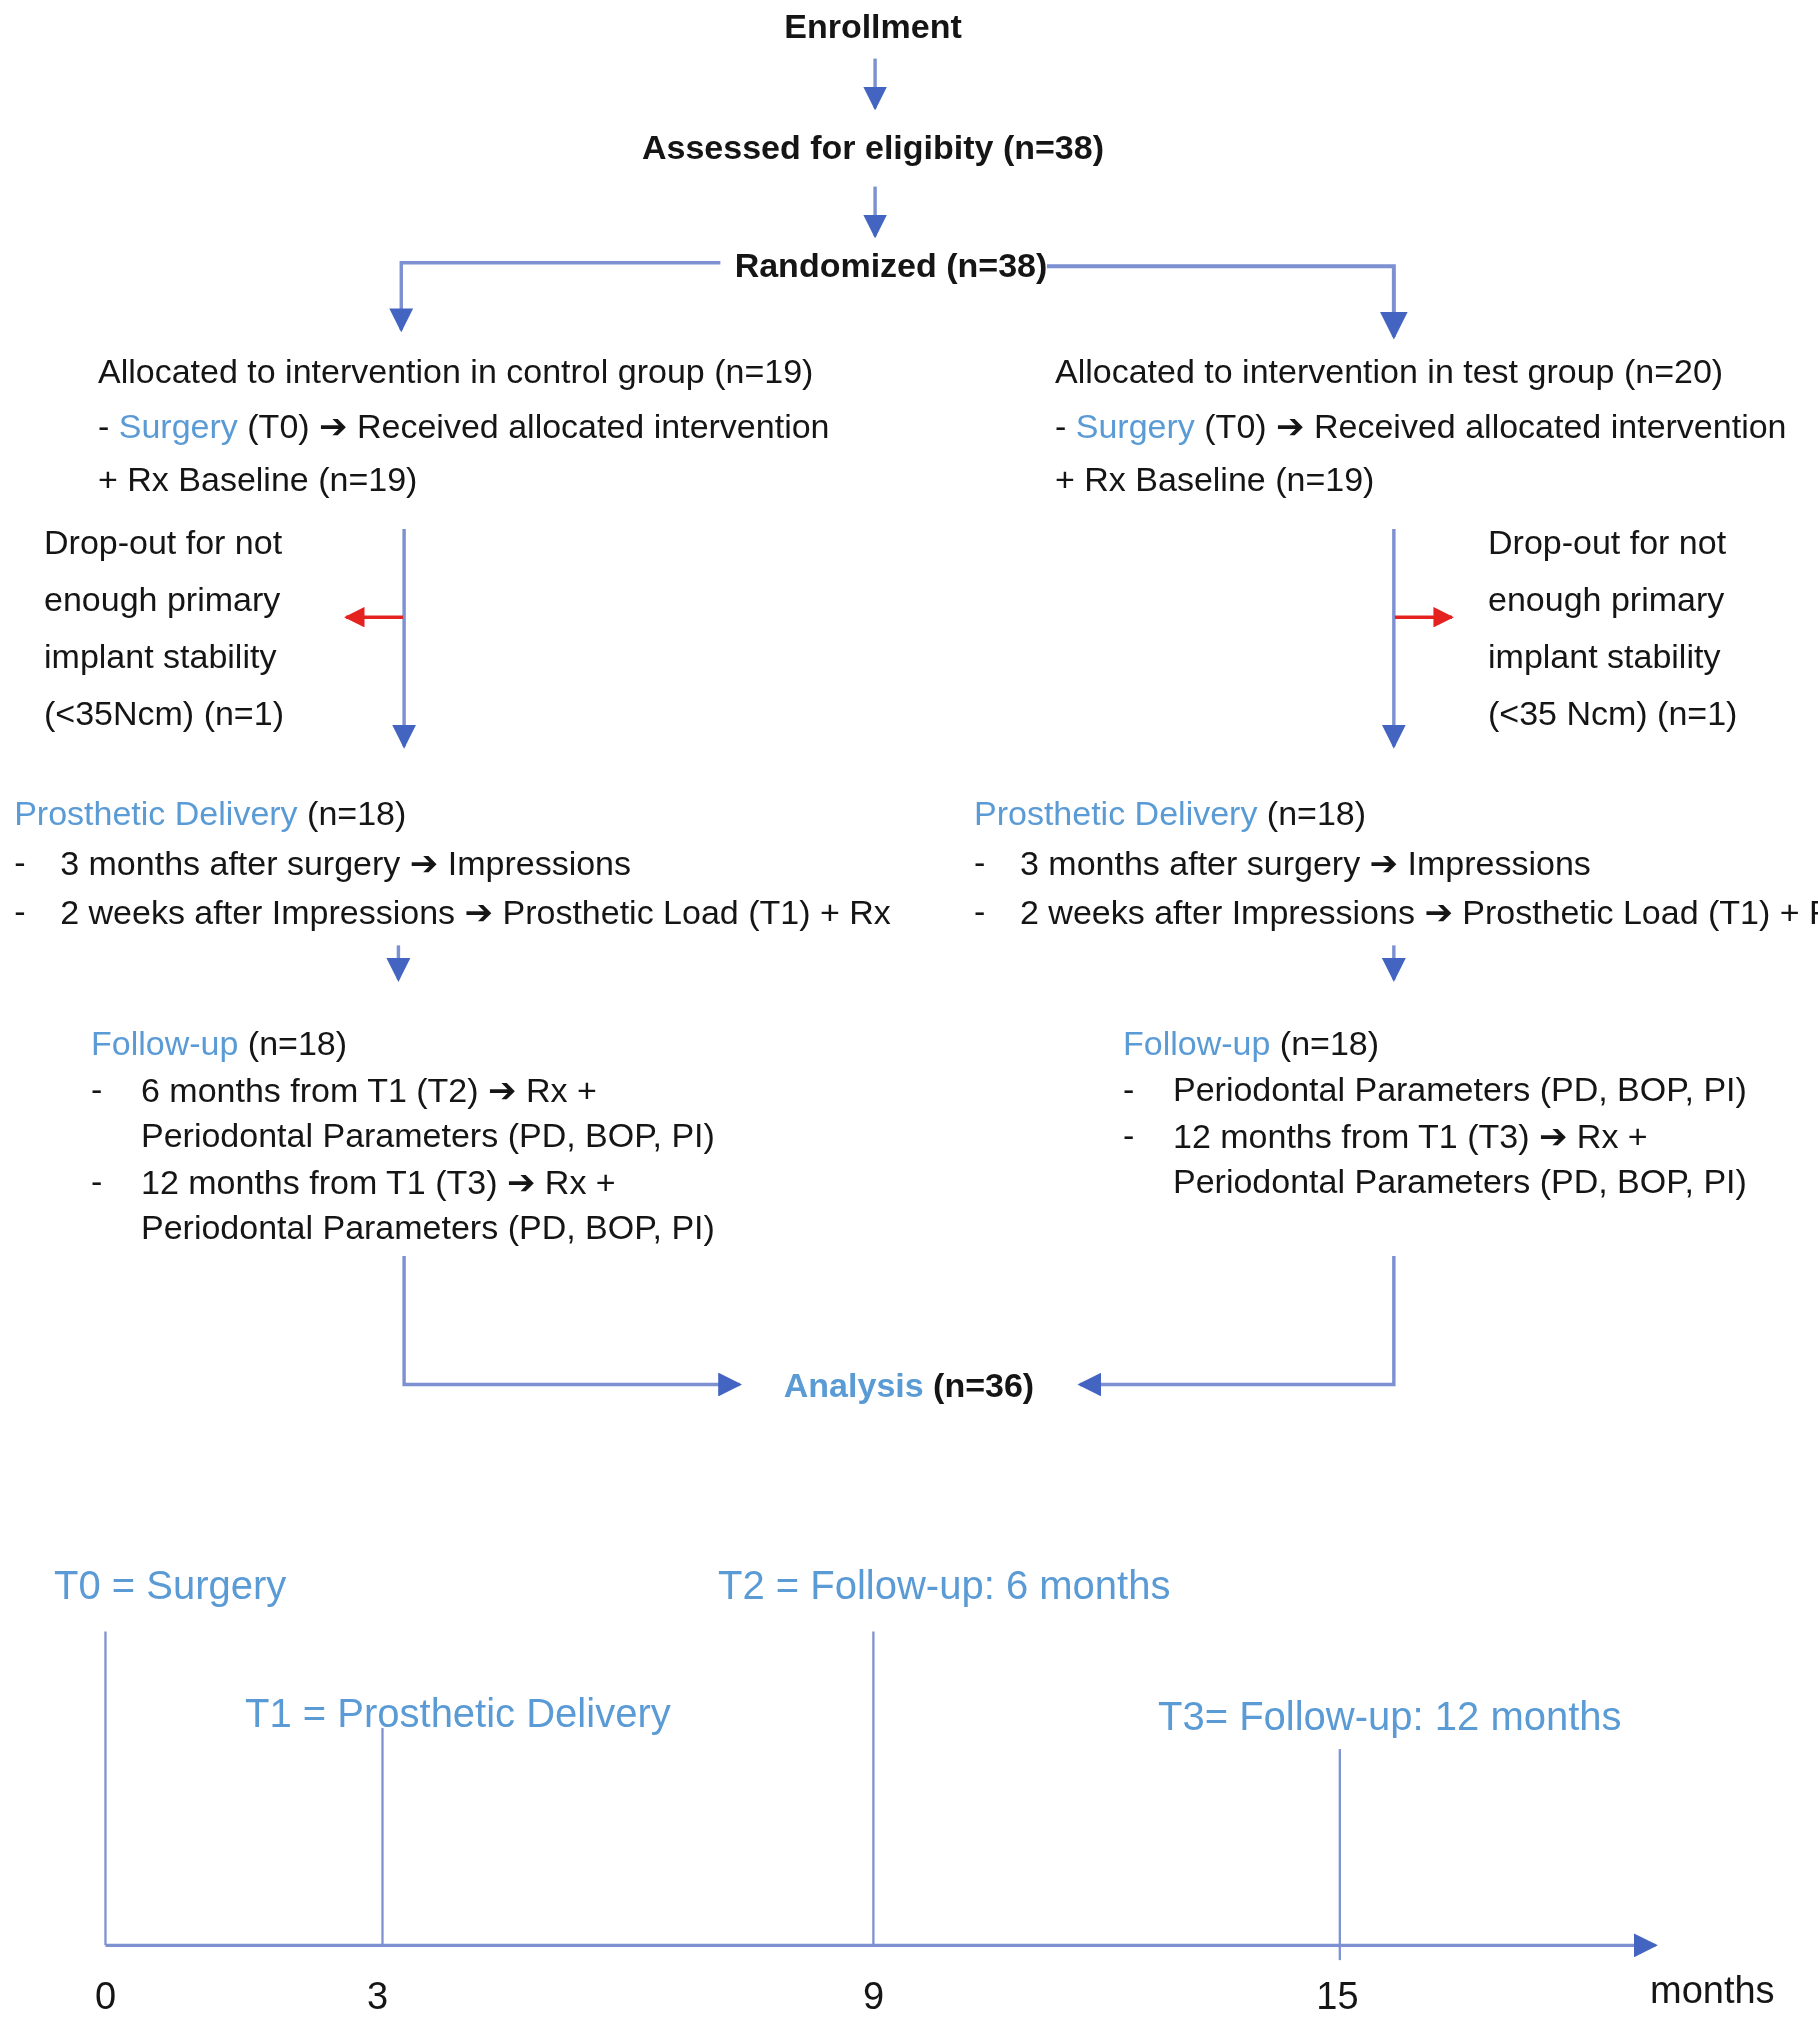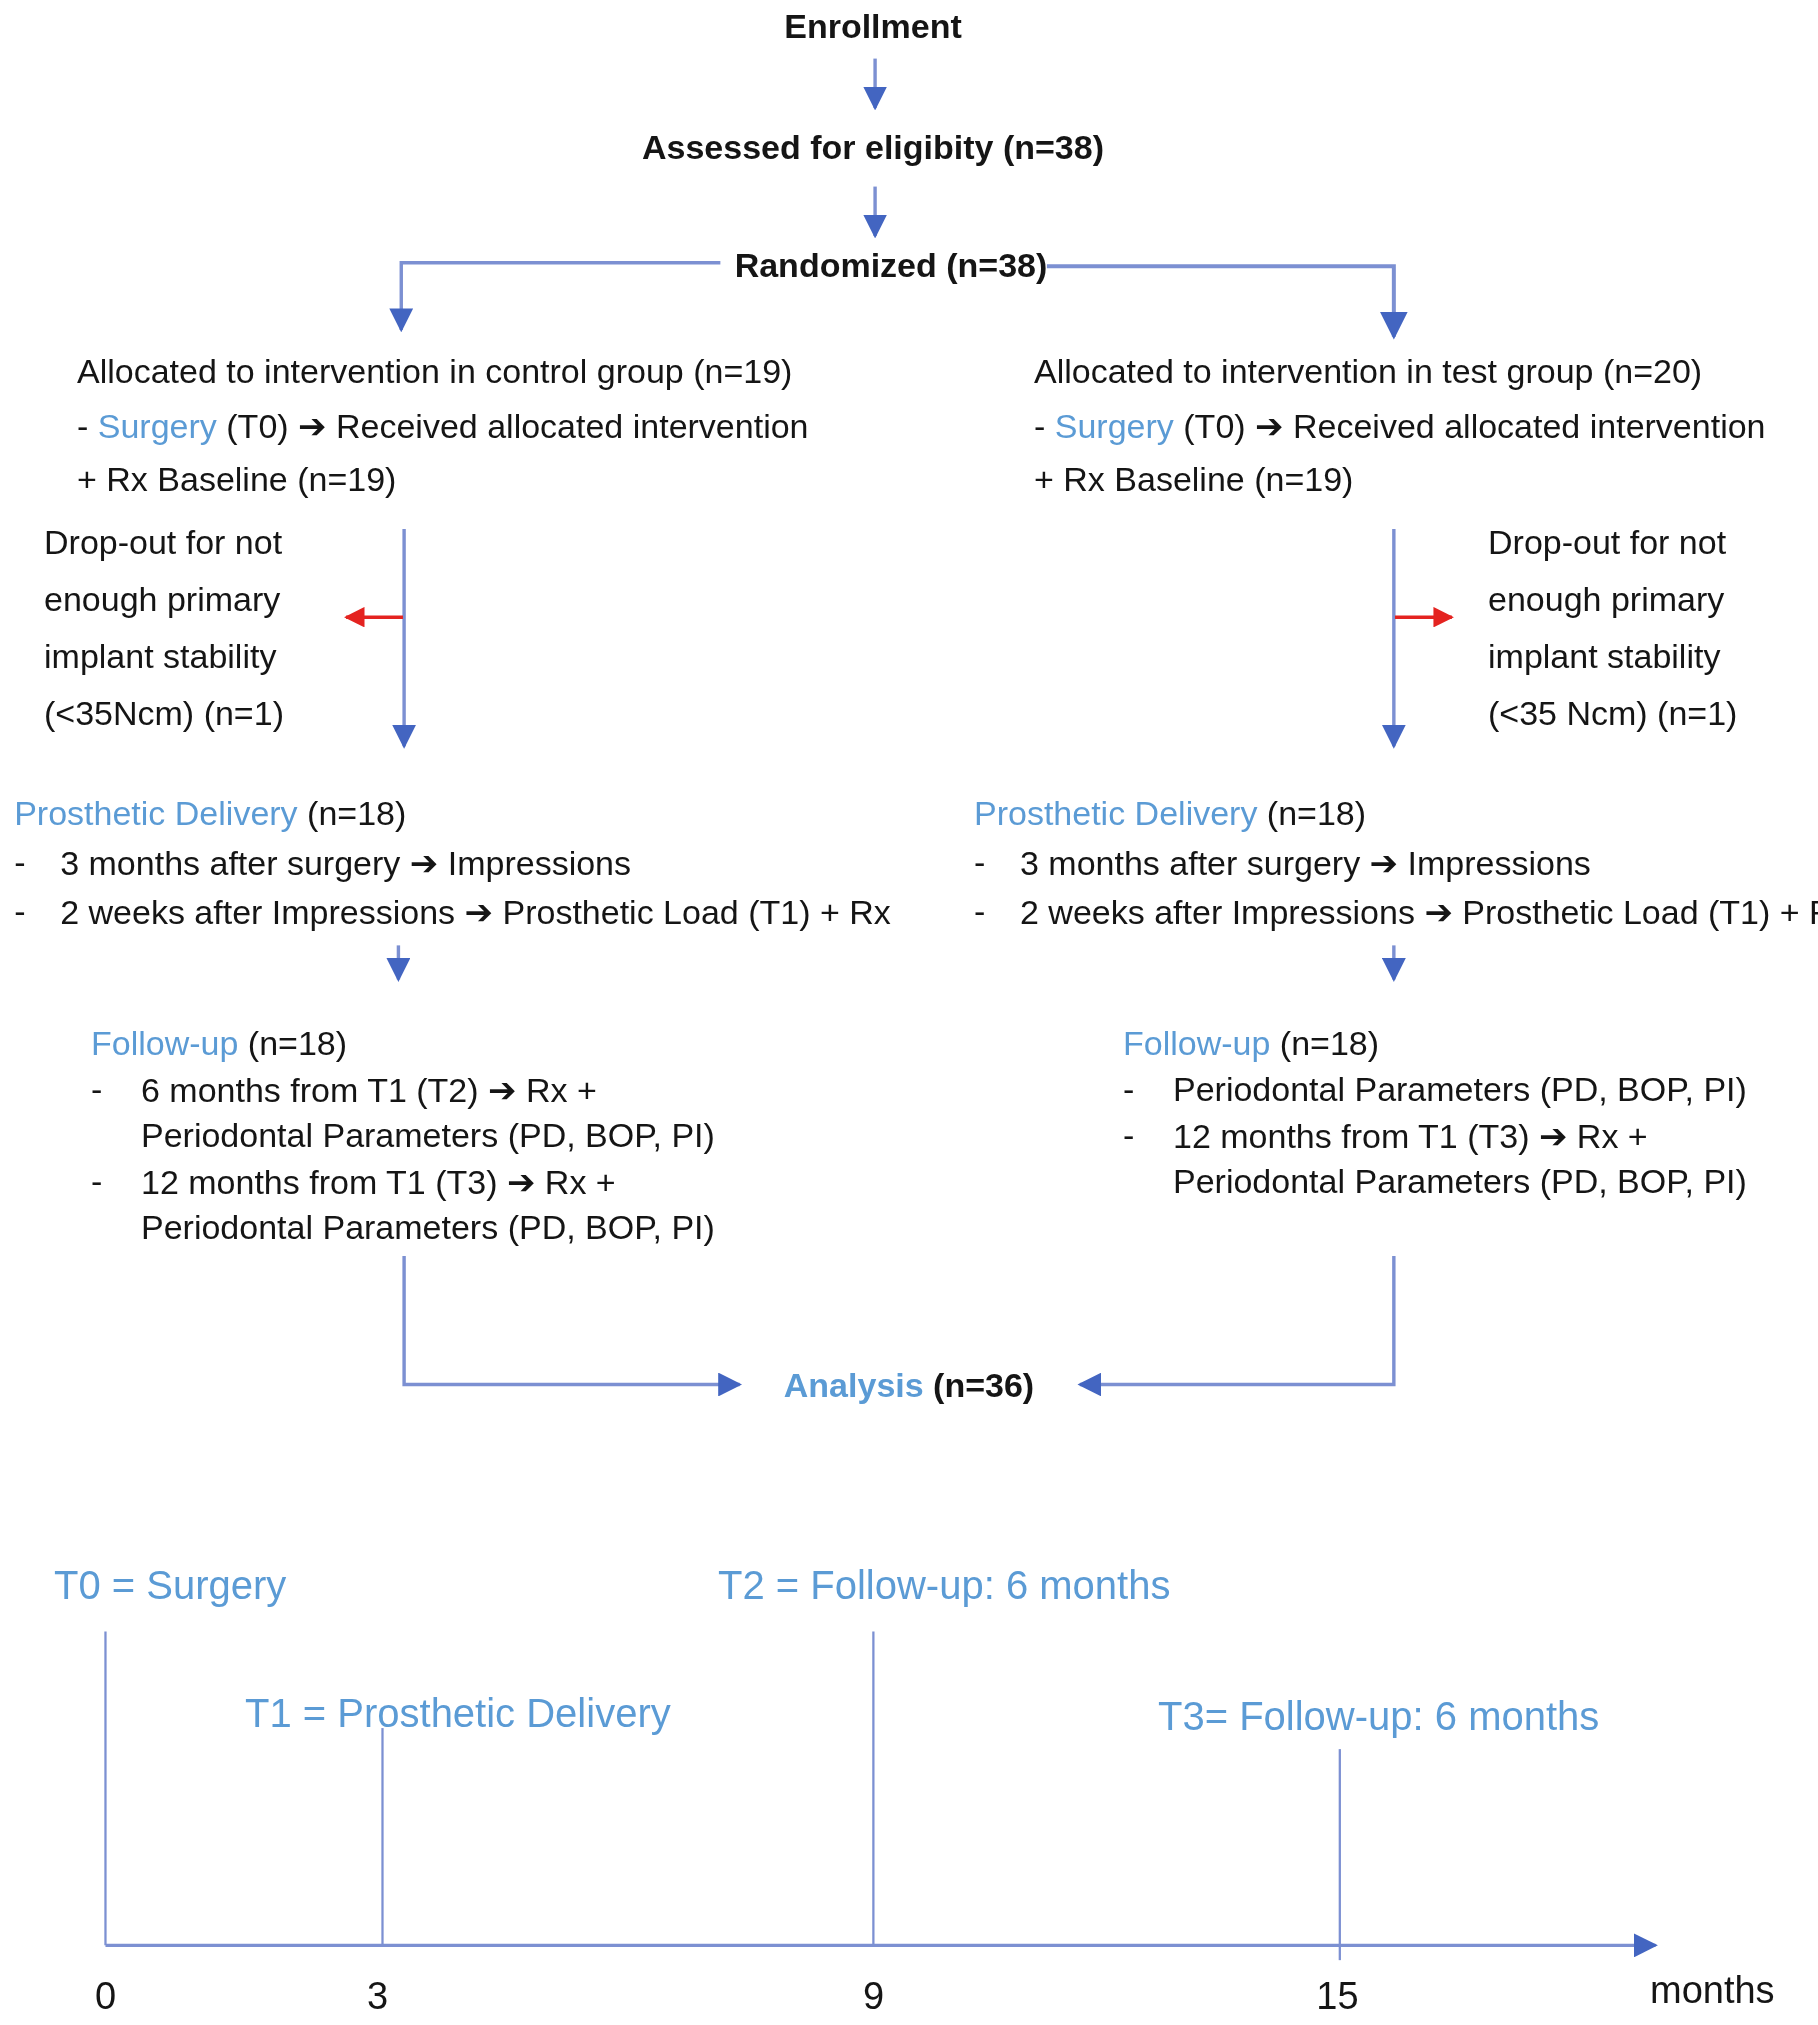--- a/index.html
+++ b/index.html
@@ -15,21 +15,21 @@
     position:relative;width:1819px;height:2025px;background:var(--bg);
     font-family:"Liberation Sans","DejaVu Sans",sans-serif;
     color:var(--ink);overflow:hidden;
   }
   #wires{position:absolute;left:0;top:0;width:1819px;height:2025px;pointer-events:none;}
   .t{position:absolute;font-size:34px;line-height:1.15;white-space:pre;font-weight:bold;}
   .center{text-align:center;}
   .blue{color:var(--blue-text);}
   .block{position:absolute;}
   .block .line{white-space:pre;}
-  .lh95 .line{height:54px;}
+  .lh95 .line{height:54px;margin-left:21px;}
   .lh100 .line{height:57px;}
   .lh86 .line{height:49px;}
   .lh80 .line{height:46px;}
   .bullet{display:flex;}
   .dash{flex:0 0 46px;}
   .dash-wide{flex:0 0 50px;}
   .tl-label{position:absolute;font-size:40px;color:var(--blue-text);white-space:pre;}
   .axis-num{position:absolute;font-size:38px;width:91px;text-align:center;white-space:pre;}
   .axis-word{position:absolute;font-size:38px;white-space:pre;}
   .fs60{font-size:34px;}
@@ -149,21 +149,21 @@
           <span class="line" style="display:block;">Periodontal Parameters (PD, BOP, PI)</span>
         </span>
     </div>
   </div>
 
   <div class="t center" style="left:710px;top:1366px;width:398px;"><span class="blue">Analysis</span><span> (n=36)</span></div>
 
   <div class="tl-label" style="left:54px;top:1563px;">T0 = Surgery</div>
   <div class="tl-label" style="left:718px;top:1563px;">T2 = Follow-up: 6 months</div>
   <div class="tl-label" style="left:245px;top:1671px;margin-top:20px;">T1 = Prosthetic Delivery</div>
-  <div class="tl-label" style="left:1158px;top:1694px;">T3= Follow-up: 6 months</div>
+  <div class="tl-label" style="left:1158px;top:1694px;">T3= Follow-up: 12 months</div>
 
   <div class="axis-num" style="left:60px;top:1975px;">0</div>
   <div class="axis-num" style="left:332px;top:1975px;">3</div>
   <div class="axis-num" style="left:828px;top:1975px;">9</div>
   <div class="axis-num" style="left:1292px;top:1975px;text-align:center;">15</div>
   <div class="axis-word" style="left:1650px;top:1969px;">months</div>
 
 </div>
 
 

